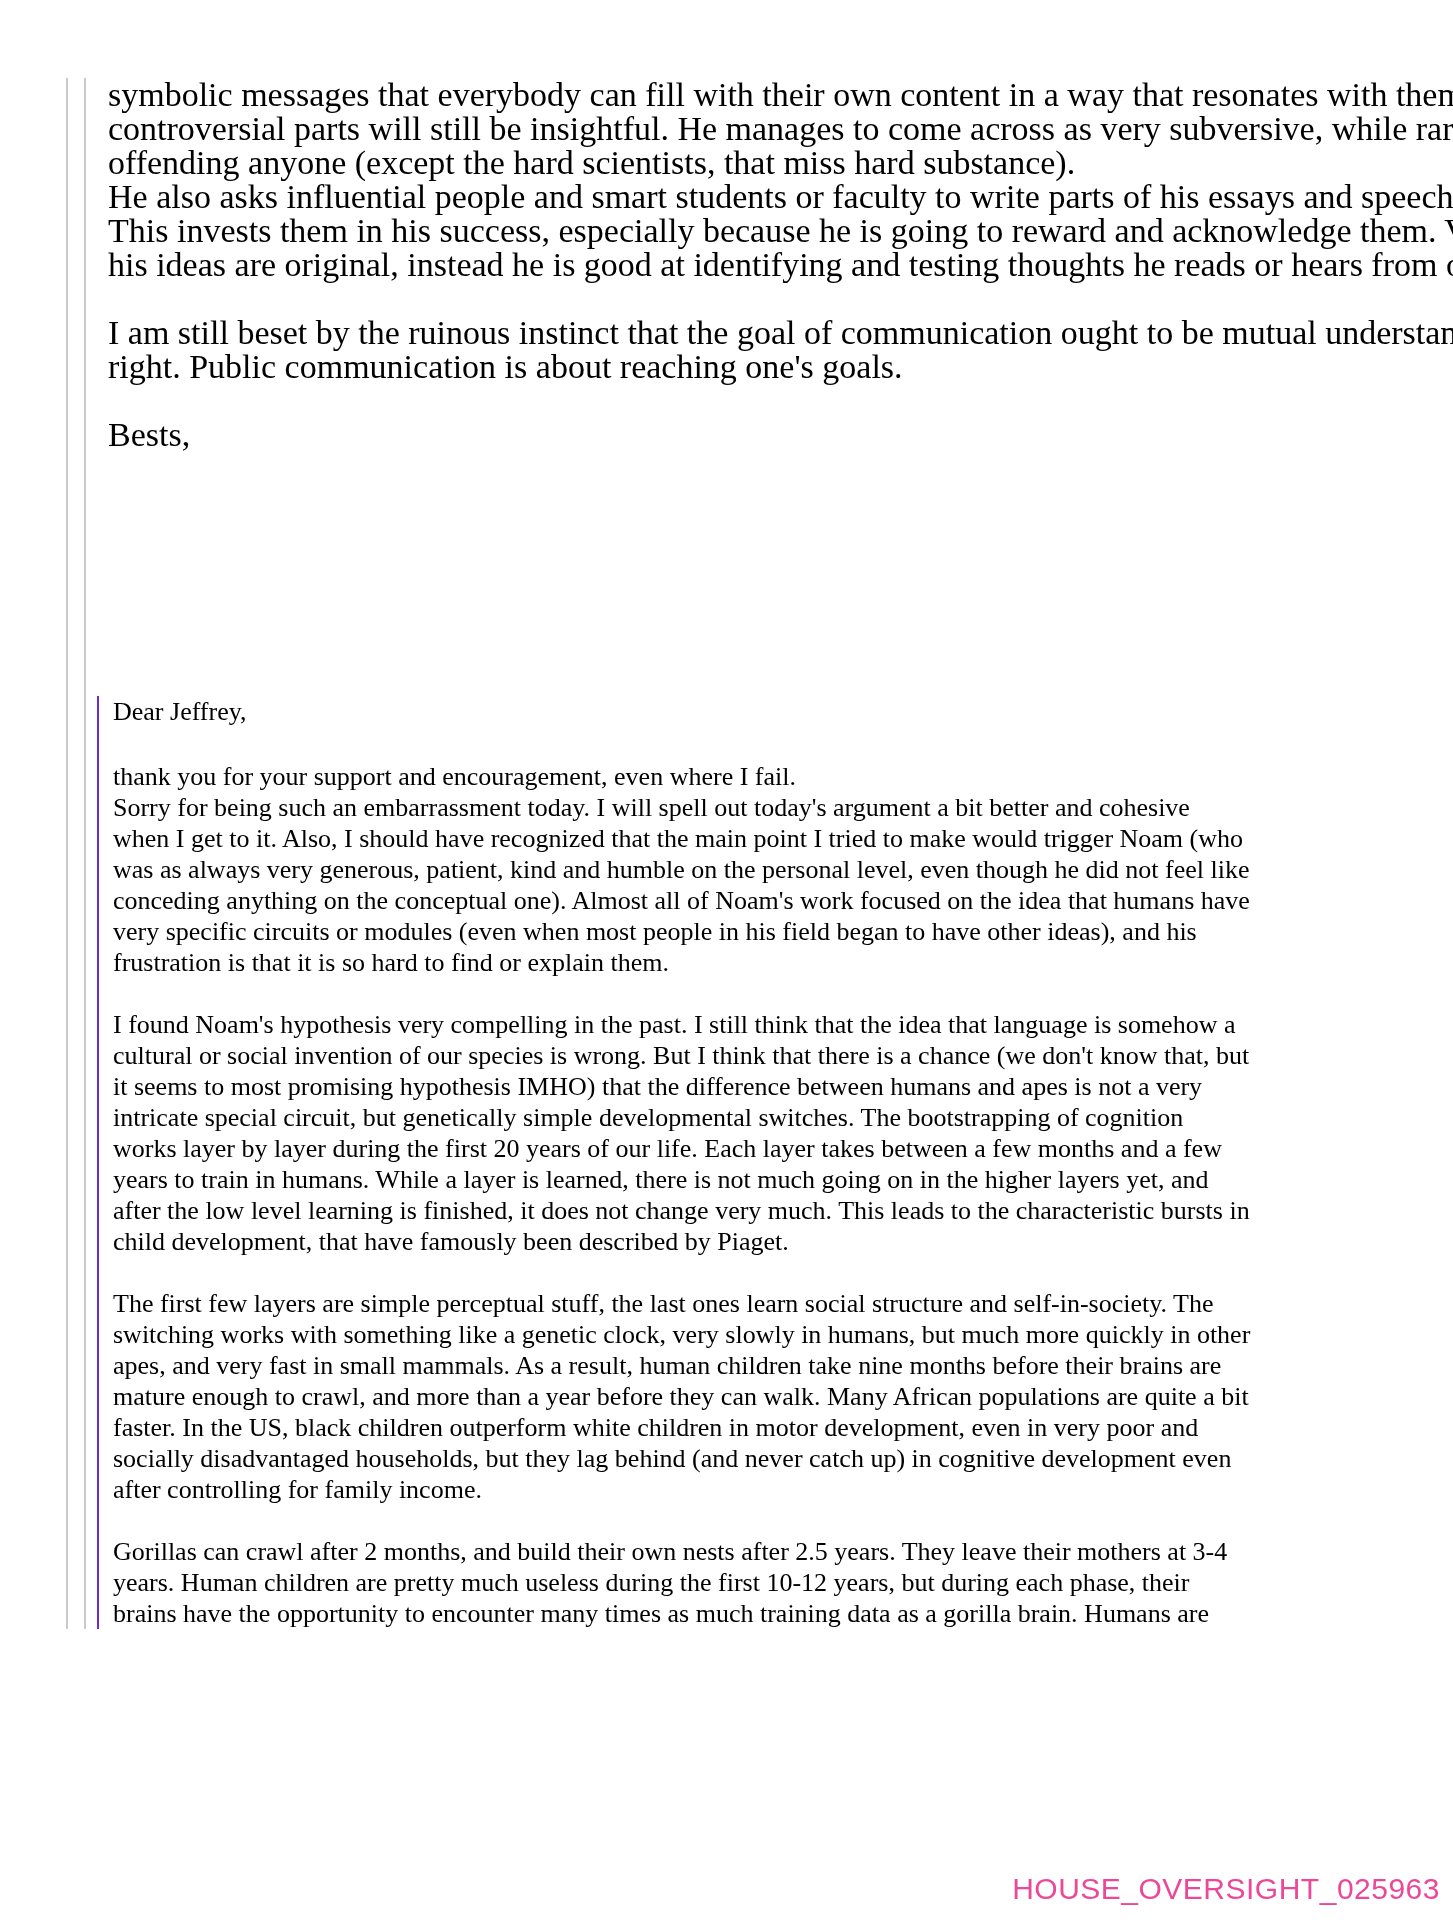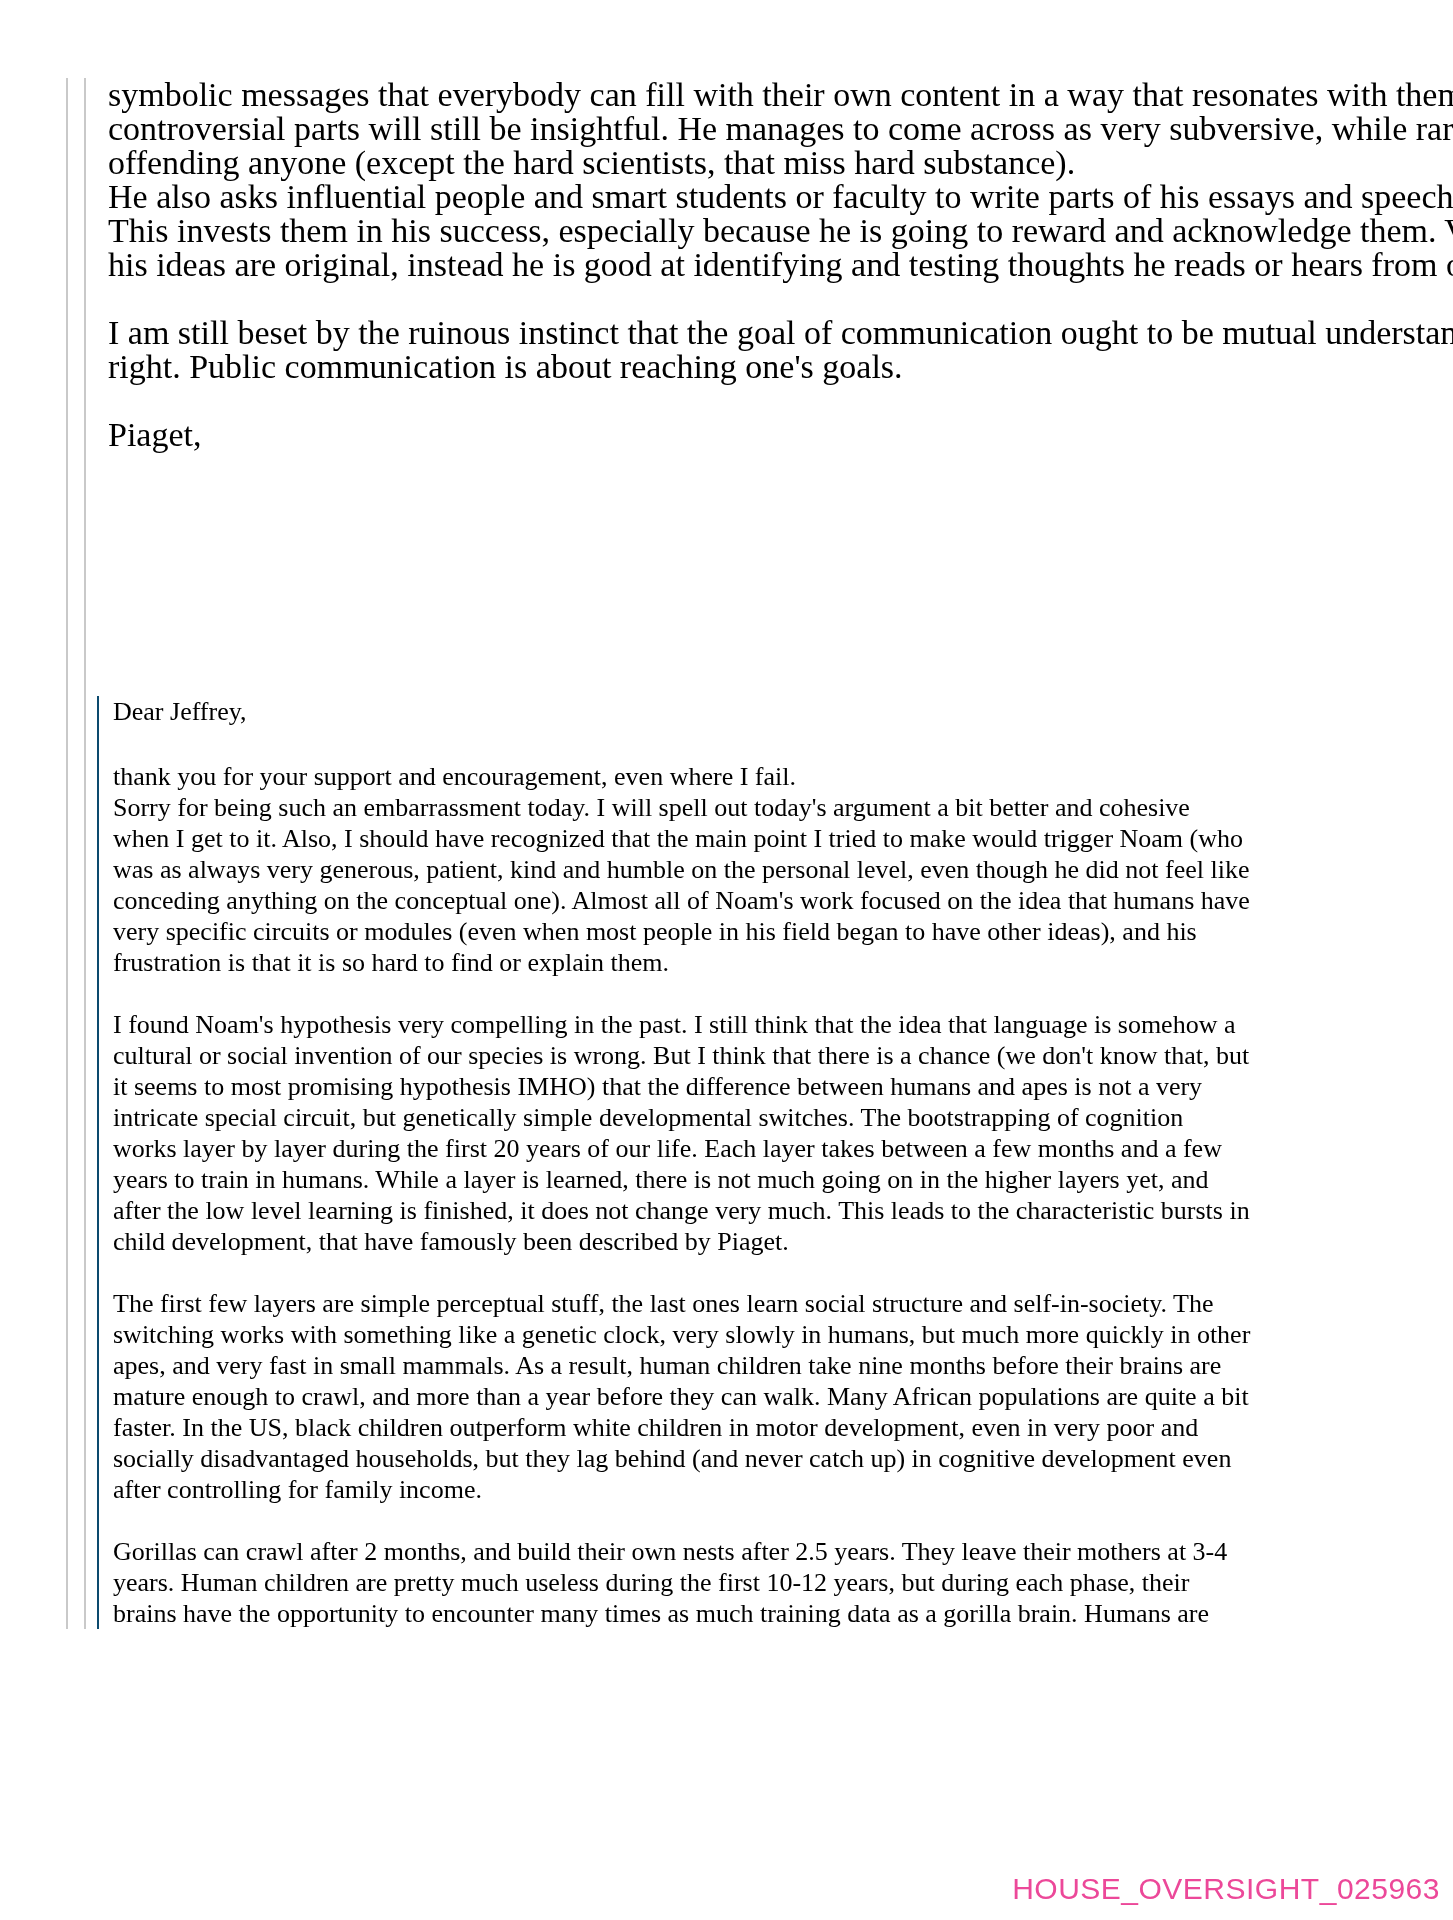--- a/index.html
+++ b/index.html
@@ -56,21 +56,21 @@
     top: -5px;
     left: 12px;
     width: 5px;
     height: 6px;
     background: #000000;
     box-shadow: 58px 2px 0 #000, 122px 0 0 #000, 178px 2px 0 #000, 232px 1px 0 #000;
   }
 
   .quoted {
     margin-left: -11px;
-    border-left: 2px solid #0c4a6e;
+    border-left: 2px solid #6d28d9;
     padding-left: 14px;
     font-size: 26px;
     line-height: 31px;
     margin-top: 2px;
   }
   .quoted p {
     margin: 0;
     white-space: pre;
   }
   .quoted p.q  { margin-top: 31px; }
@@ -97,21 +97,21 @@
 
       <div class="reply">
         <p>symbolic messages that everybody can fill with their own content in a way that resonates with them. The non-
 controversial parts will still be insightful. He manages to come across as very subversive, while rarely
 offending anyone (except the hard scientists, that miss hard substance).
 He also asks influential people and smart students or faculty to write parts of his essays and speeches for him.
 This invests them in his success, especially because he is going to reward and acknowledge them. Very few of
 his ideas are original, instead he is good at identifying and testing thoughts he reads or hears from others.</p>
         <p class="sp">I am still beset by the ruinous instinct that the goal of communication ought to be mutual understanding. Joi is
 right. Public communication is about reaching one's goals.</p>
-        <p class="sp">Piaget,</p>
+        <p class="sp">Bests,</p>
       </div>
 
       <div class="gap"></div>
 
 
       <div class="quoted">
         <p>Dear Jeffrey,</p>
         <p class="q2">thank you for your support and encouragement, even where I fail.
 Sorry for being such an embarrassment today. I will spell out today's argument a bit better and cohesive
 when I get to it. Also, I should have recognized that the main point I tried to make would trigger Noam (who

